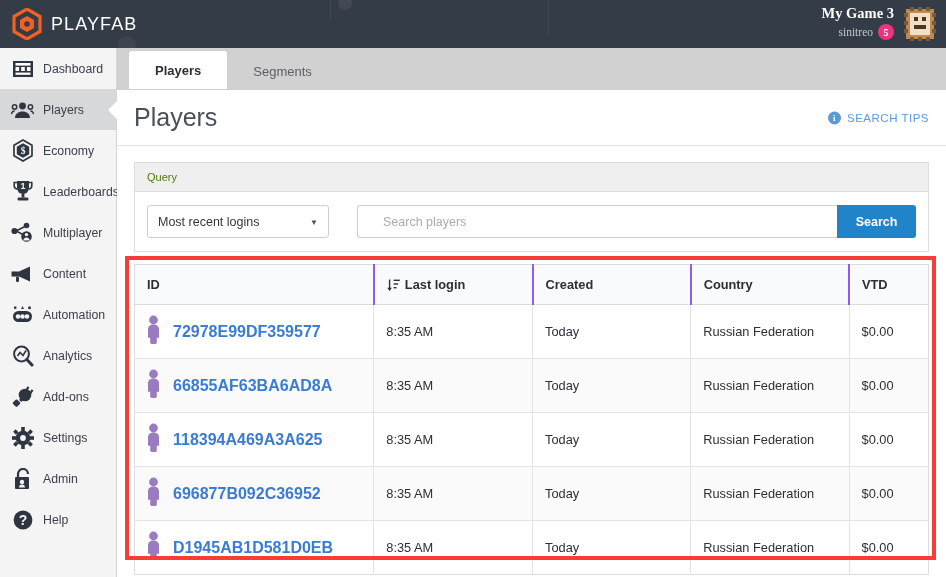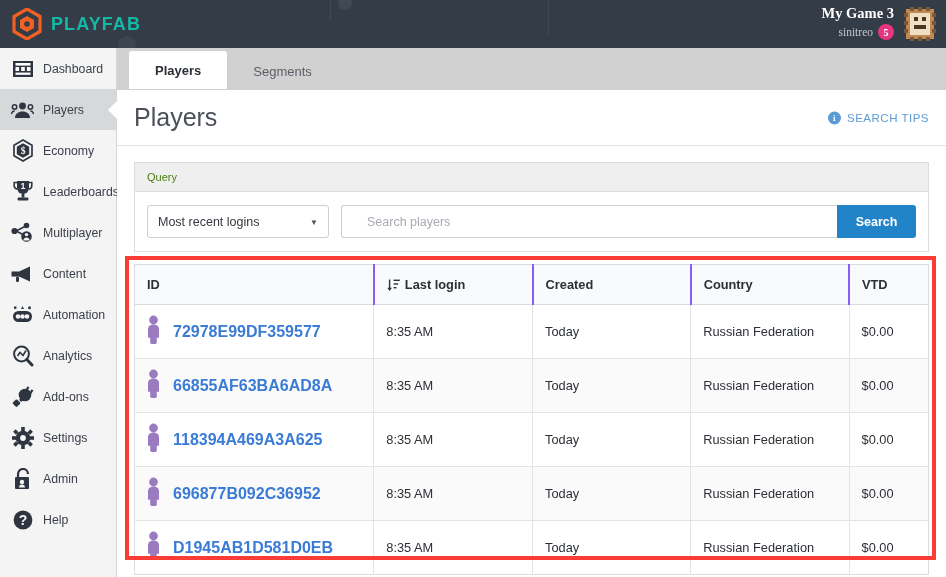--- a/index.html
+++ b/index.html
@@ -29,21 +29,21 @@
     position: absolute; left: 338px; top: -4px; width: 14px; height: 14px;
     border-radius: 50%; background: rgba(255,255,255,.07);
   }
   .topbar .dot2 {
     position: absolute; left: 118px; top: 36px; width: 18px; height: 18px;
     border-radius: 50%; background: rgba(255,255,255,.05);
   }
   .brand { position: absolute; left: 12px; top: 8px; display: flex; align-items: center; gap: 9px; }
   .brand-hex { width: 30px; height: 32px; position: relative; }
   .brand-text {
-    color: #14b8a6; font-size: 18px; font-weight: bold; letter-spacing: 1.1px;
+    color: #ffffff; font-size: 18px; font-weight: normal; letter-spacing: 1.1px;
   }
   .game-info {
     position: absolute; right: 52px; top: 5px; text-align: right; line-height: 1.15; font-family: Liberation Serif, serif;
   }
   .game-title { color: #ffffff; font-size: 14.5px; font-weight: bold; }
   .game-sub { color: #c3c8cf; font-size: 11.5px; margin-top: 2px; display: inline-flex; align-items: center; gap: 5px; }
   .badge-pink {
     display: inline-flex; align-items: center; justify-content: center;
     width: 16px; height: 16px; border-radius: 50%;
     background: #e8357f; color: #fff; font-size: 10px; font-weight: bold;
@@ -110,21 +110,21 @@
   }
 
   .content { padding: 16px 17px 0 17px; }
 
   
   .panel { border: 1px solid #dddddd; background: #fff; }
   .panel-head {
     background: #efefef; border-bottom: 1px solid #dddddd;
     padding: 8px 12px; font-size: 11px; color: #4d7c0f;
   }
-  .panel-body { padding: 13px 12px; display: flex; align-items: center; gap: 12px; }
+  .panel-body { padding: 13px 12px; display: flex; align-items: center; gap: 28px; }
   .sel {
     position: relative; width: 182px; height: 33px;
     border: 1px solid #cfcfcf; border-radius: 3px; background: #fff;
     display: flex; align-items: center; padding: 0 10px;
     font-size: 12.5px; color: #34383e; cursor: pointer;
   }
   .sel .caret {
     position: absolute; right: 10px; top: 50%; transform: translateY(-50%);
     font-size: 8px; color: #4c5057;
   }

